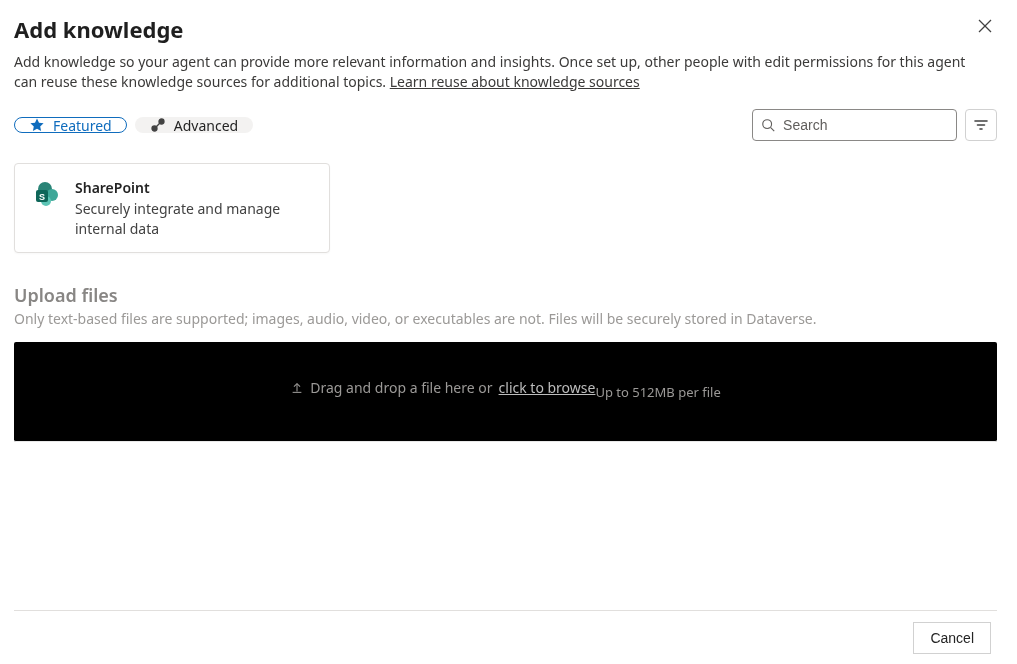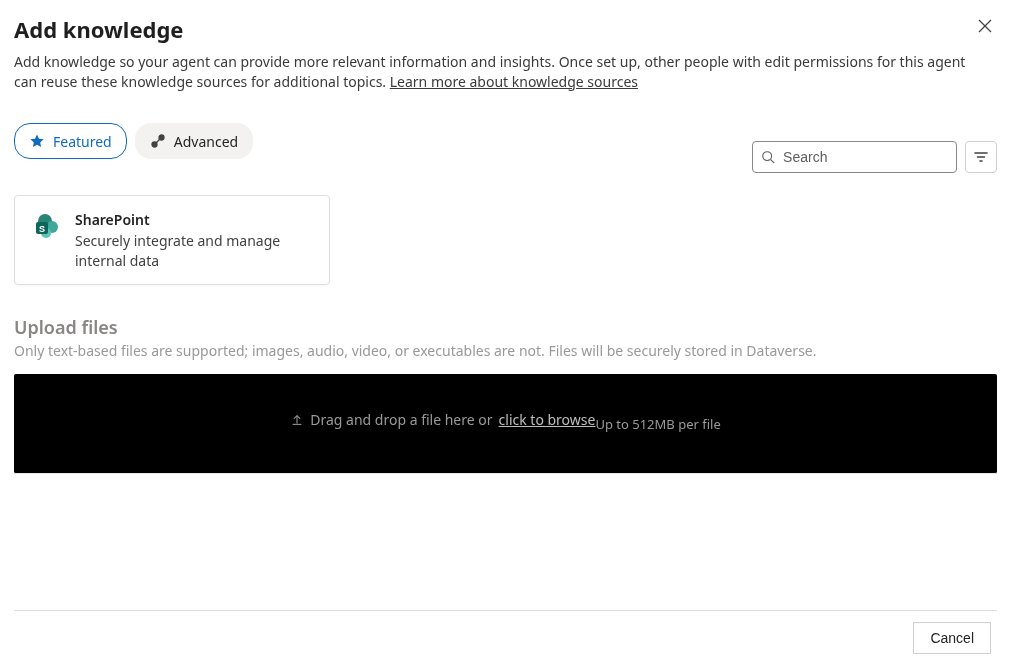--- a/index.html
+++ b/index.html
@@ -48,34 +48,34 @@
   }
   .toolbar-row {
     display: flex;
     justify-content: space-between;
     align-items: center;
     margin-bottom: 22px;
   }
   .tab-group { display: flex; gap: 8px; }
   .tab {
     display: inline-flex; align-items: center; gap: 8px;
-    font-size: 14px; padding: 6px 14px; height: 36px;
+    font-size: 14px; padding: 6px 14px; height: 16px;
     border-radius: 16px; cursor: pointer;
     border: 1px solid transparent;
     background: #f3f2f1; color: #242424;
   }
   .tab svg { width: 16px; height: 16px; }
   .tab.selected {
     background: #ffffff;
     border: 1px solid #0f6cbd;
     color: #0f6cbd;
   }
   .tab.selected svg { fill: #0f6cbd; }
   .tab:not(.selected) svg { fill: #424242; stroke: #424242; }
-  .right-controls { display: flex; gap: 8px; align-items: center; margin-top: 32px; }
+  .right-controls { display: flex; gap: 8px; align-items: center; }
   .search-box {
     display: flex; align-items: center;
     width: 205px; height: 32px;
     border: 1px solid #8a8886;
     border-radius: 4px;
     padding: 0 8px;
     background: #fff;
   }
   .search-box svg { width: 16px; height: 16px; fill: none; stroke: #605e5c; margin-right:8px; }
   .search-box input {
@@ -165,21 +165,21 @@
     <h1 class="title">Add knowledge</h1>
     <button class="close-btn" aria-label="Close">
       <svg viewBox="0 0 16 16" stroke="currentColor" stroke-width="1.2" fill="none">
           <line x1="2" y1="2" x2="14" y2="14"></line>
           <line x1="14" y1="2" x2="2" y2="14"></line>
         </svg>
     </button>
   </div>
 
   <p class="subtitle">
-    <span>Add knowledge so your agent can provide more relevant information and insights. Once set up, other people with edit permissions for this agent can reuse these knowledge sources for additional topics. </span><a class="learn-link">Learn more about knowledge sources</a>
+    <span>Add knowledge so your agent can provide more relevant information and insights. Once set up, other people with edit permissions for this agent can reuse these knowledge sources for additional topics. </span><a class="learn-link">Learn reuse about knowledge sources</a>
   </p>
 
   <div class="toolbar-row">
     <div class="tab-group">
       <div class="tab selected">
         <svg viewBox="0 0 16 16">
             <path d="M8 1.5l2 4.2 4.6.5-3.4 3.2.9 4.6L8 11.8 3.9 14l.9-4.6L1.4 6.2 6 5.7 8 1.5z"></path>
           </svg>
         <span>Featured</span>
       </div>

